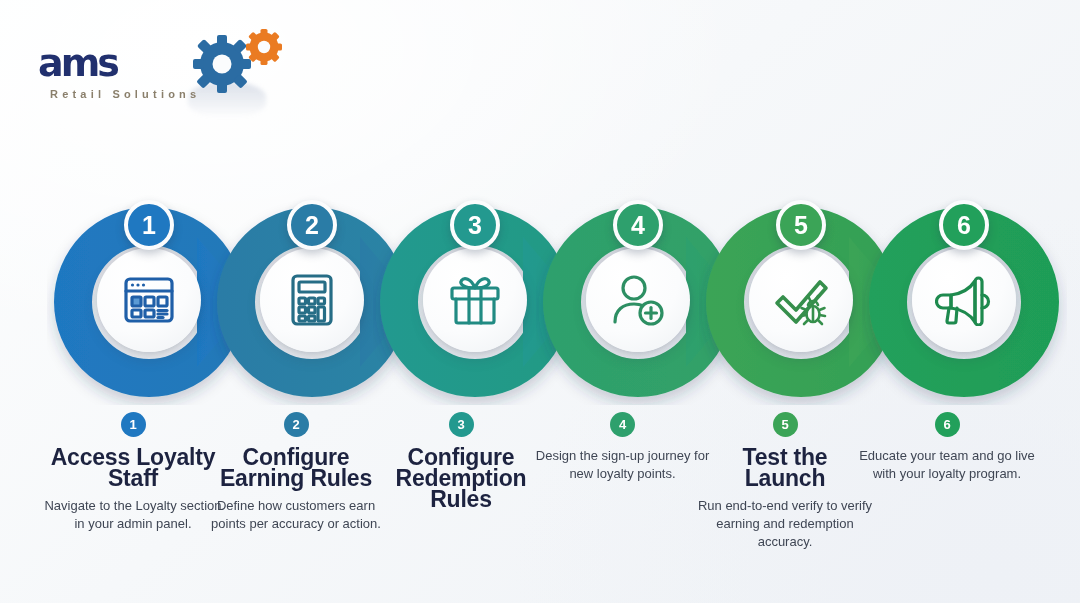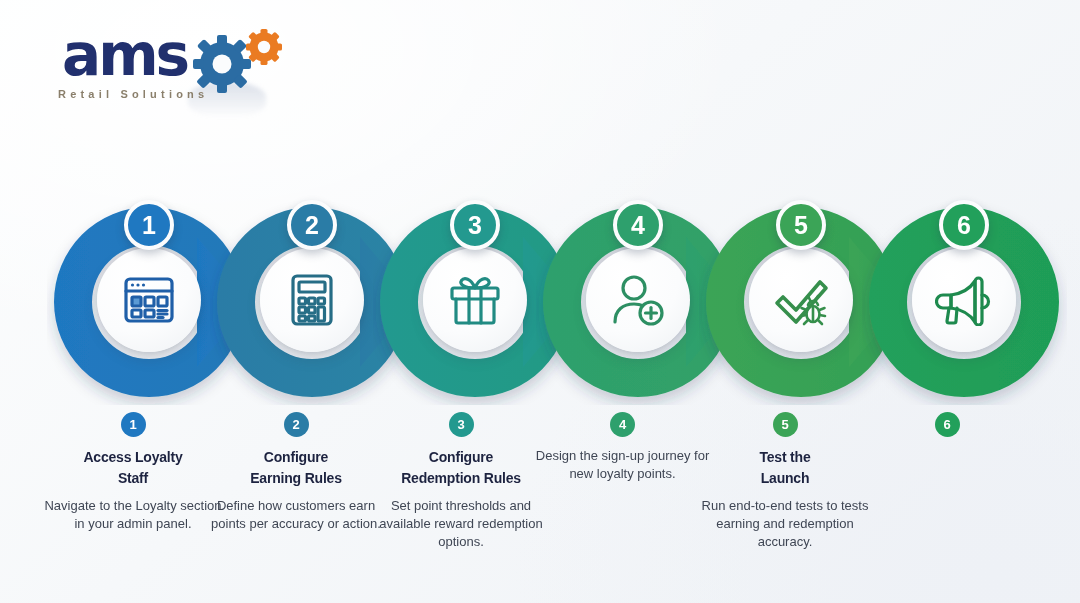--- a/index.html
+++ b/index.html
@@ -22,32 +22,31 @@
   #logo {
     position: absolute;
     left: 38px;
     top: 26px;
     width: 250px;
     height: 86px;
   }
   #logo .logo-word {
     position: absolute;
     left: 0;
-    top: 0;
+    top: 8px;
     font-family: "DejaVu Sans", sans-serif;
-    font-size: 58px;
+    font-size: 38px;
     font-weight: bold;
     letter-spacing: -3px;
     color: #21306e;
     line-height: 58px;
-    margin-left: 24px;
   }
   #logo .logo-sub {
     position: absolute;
-    left: 20px;
+    left: 12px;
     top: 62px;
     font-family: "Liberation Sans", sans-serif;
     font-size: 11px;
     font-weight: bold;
     letter-spacing: 4.2px;
     color: #8a7f6b;
     white-space: nowrap;
   }
   #logo .gear-wrap {
     position: absolute;
@@ -135,21 +134,21 @@
     height: 25px;
     border-radius: 50%;
     margin: 0 auto 10px auto;
     color: #ffffff;
     font-size: 13px;
     font-weight: bold;
     line-height: 25px;
     text-align: center;
   }
   .cap-title {
-    font-size: 14px;
+    font-size: 23px;
     font-weight: bold;
     color: #1d2340;
     line-height: 21px;
     margin-bottom: 8px;
     letter-spacing: -0.2px;
   }
   .cap-desc {
     font-size: 13px;
     color: #3f4654;
     line-height: 18px;
@@ -414,33 +413,33 @@
     </div>
     <div class="cap-desc">Define how customers earn points per accuracy or action.</div>
   </div>
 
   <div class="caption" style="left:366px; width:190px">
     <div class="cap-badge" style="background:#23998f">3</div>
     <div class="cap-title">
       <span>Configure</span><br>
       <span>Redemption Rules</span>
     </div>
-    <div class="cap-desc">Set point thresholds and available reward redemption options.</div>
   </div>
 
   <div class="caption" style="left:530px; width:185px">
     <div class="cap-badge" style="background:#2ea06d">4</div>
     <div class="cap-desc">Design the sign-up journey for new loyalty points.</div>
   </div>
 
   <div class="caption" style="left:694px; width:182px">
     <div class="cap-badge" style="background:#3ba457">5</div>
     <div class="cap-title">
       <span>Test the</span><br>
       <span>Launch</span>
     </div>
-    <div class="cap-desc">Run end-to-end tests to tests earning and redemption accuracy.</div>
+    <div class="cap-desc">Run end-to-end verify to verify earning and redemption accuracy.</div>
   </div>
 
   <div class="caption" style="left:856px; width:182px">
     <div class="cap-badge" style="background:#22a05b">6</div>
+    <div class="cap-desc">Educate your team and go live with your loyalty program.</div>
   </div>
 </div>
 
 </body></html>

